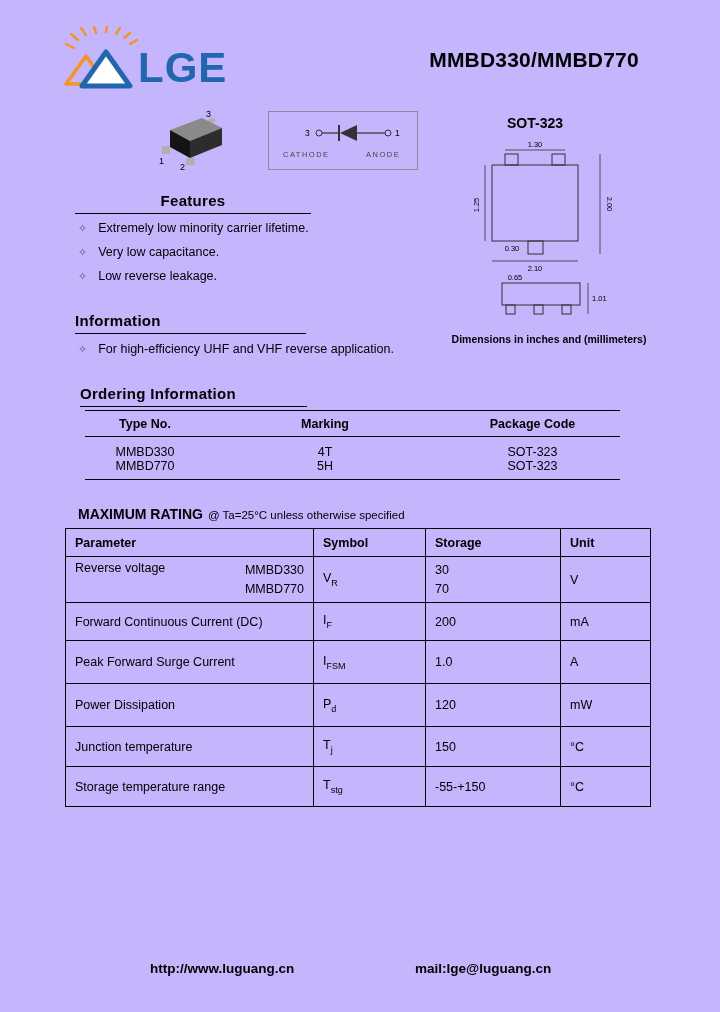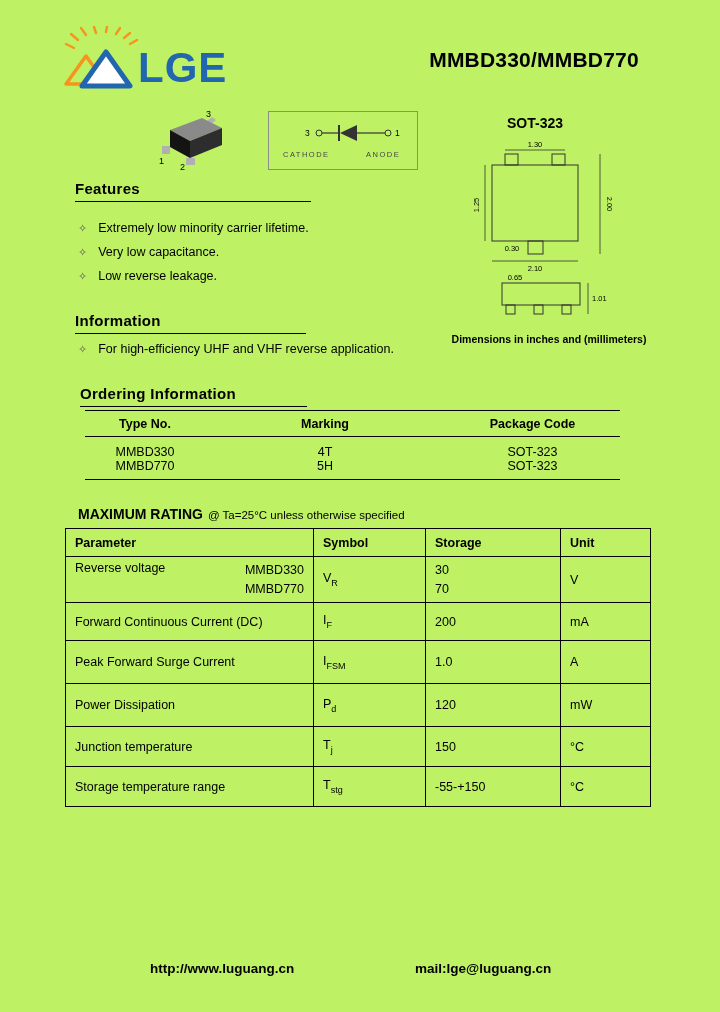--- a/index.html
+++ b/index.html
@@ -1,35 +1,35 @@
 <!DOCTYPE html>
 <html><head>
 <meta charset="utf-8">
 <style>
   * { margin:0; padding:0; box-sizing:border-box; }
   html,body { background:#9a9a9a; }
   body { font-family:"Liberation Sans", sans-serif; color:#000; }
-  .page { position:relative; width:720px; height:1012px; background:#bef264; margin:0 auto; overflow:hidden; }
+  .page { position:relative; width:720px; height:1012px; background:#c4b5fd; margin:0 auto; overflow:hidden; }
 
   
   .logo { position:absolute; left:58px; top:26px; width:185px; height:64px; }
   .title-block { position:absolute; left:405px; top:48px; width:258px; text-align:center; }
   .doc-title { font-size:21px; font-weight:bold; letter-spacing:.2px; }
   .doc-subtitle { font-size:13px; margin-top:3px; }
 
   
   .pkg3d { position:absolute; left:156px; top:108px; width:82px; height:64px; }
   .pinbox { position:absolute; left:268px; top:111px; width:150px; height:59px; border:1px solid #8c8c8c; }
   .sot-head { position:absolute; left:430px; top:115px; width:210px; text-align:center; font-size:14px; font-weight:bold; }
   .outline { position:absolute; left:448px; top:137px; width:210px; height:195px; }
   .dim-note { position:absolute; left:438px; top:333px; width:222px; text-align:center; font-size:10.5px; font-weight:bold; }
 
   
   .sec-head { position:absolute; font-size:15px; font-weight:bold; padding-bottom:4px; border-bottom:1.5px solid #000; letter-spacing:.3px; }
-  .feat-head { left:75px; top:180px; width:236px; }
+  .feat-head { left:75px; top:192px; width:236px;text-align:center; }
   .feat-list { position:absolute; left:78px; top:221px; list-style:none; font-size:12.5px; }
   .feat-list li { display:flex; align-items:baseline; margin-bottom:10px; }
   .bullet { color:#555; font-size:11px; margin-right:11px; }
   .app-head { left:75px; top:312px; width:231px; }
   .app-list { position:absolute; left:78px; top:342px; list-style:none; font-size:12.5px; }
   .app-list li { display:flex; align-items:baseline; }
   .ord-head { left:80px; top:385px; width:227px; }
 
   
   .order-table { position:absolute; left:85px; top:410px; width:535px; border-collapse:collapse; font-size:12.5px; border-bottom:1px solid #000; }

